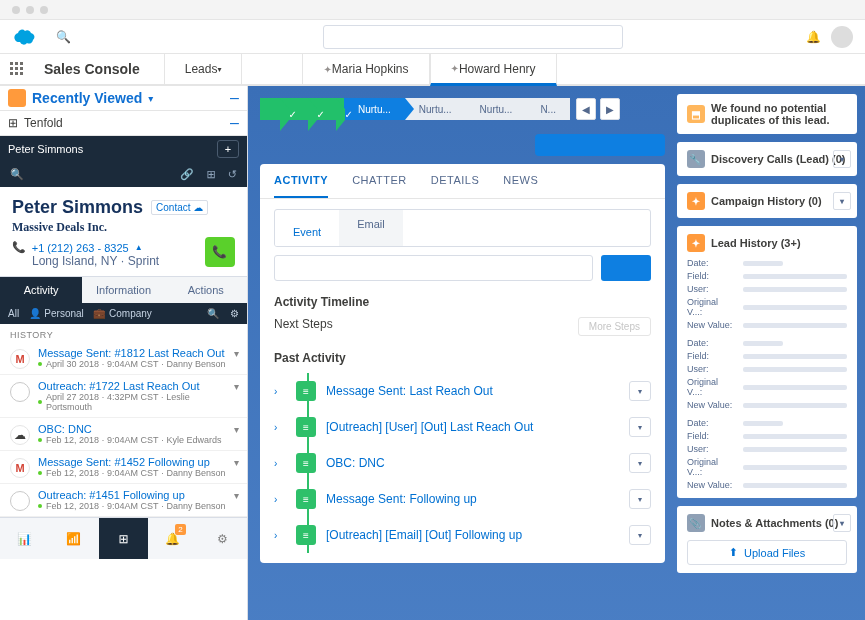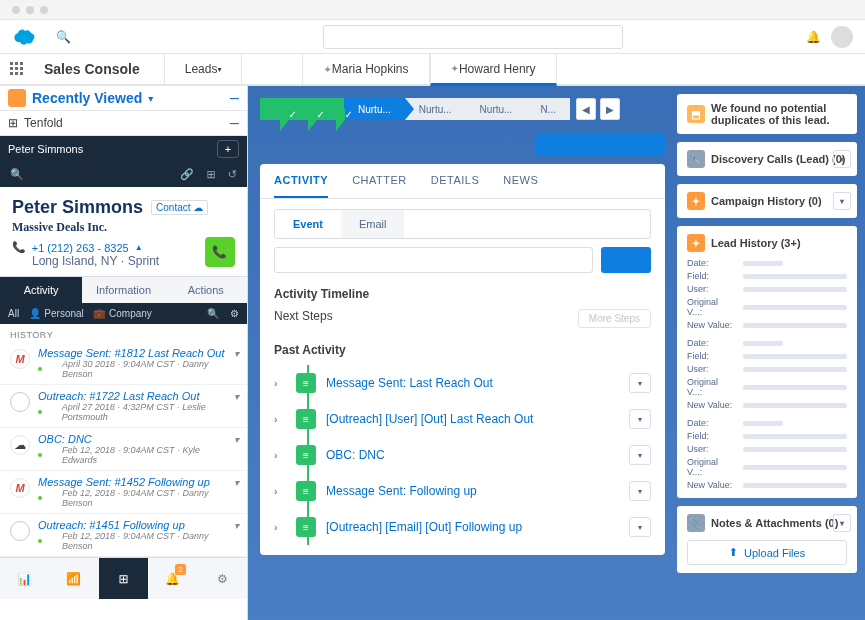--- a/index.html
+++ b/index.html
@@ -38,28 +38,28 @@
 .person-title { font-size: 11px; color: #54698d; margin-top: 2px; }
 .person-company { font-size: 12px; color: #16325c; font-weight: 600; margin-top: 2px; font-family: Liberation Serif, serif; }
 .person-phone { display: flex; align-items: center; gap: 6px; margin-top: 6px; color: #0070d2; font-size: 11px; }
 .person-loc { font-size: 12px; color: #54698d; margin-left: 20px; }
 .sb-tabs { display: flex; background: #fff; border-top: 1px solid #d8dde6; }
 .sb-tab { flex: 1; text-align: center; padding: 7px 0; font-size: 11px; color: #54698d; background: #f3f5f7; cursor: pointer; }
 .sb-tab.active { background: #1b2a3a; color: #fff; }
 .sb-filter { background: #1b2a3a; color: #c4d2e2; display: flex; align-items: center; gap: 10px; padding: 5px 8px; font-size: 10px; }
 .sb-filter .fspace { margin-left: auto; display:flex; gap:10px;}
 .sb-hist-lbl { font-size: 9px; color: #818181; padding: 6px 10px 2px; letter-spacing: 0.5px; }
-.hist-item { display: flex; align-items: flex-start; gap: 8px; padding: 5px 10px; border-bottom: 1px solid #f0f0f0; position: relative; font-style: italic; }
+.hist-item { display: flex; align-items: flex-start; gap: 8px; padding: 5px 10px; border-bottom: 1px solid #f0f0f0; position: relative; }
 .hist-ic { width: 20px; height: 20px; border-radius: 50%; display: flex; align-items: center; justify-content: center; flex-shrink: 0; margin-top: 2px; }
 .hist-ic.gmail { background: #fff; border: 1px solid #e5e5e5; }
 .hist-ic.gmail::after { content: "M"; color: #d44638; font-weight: bold; font-size: 11px; }
 .hist-ic.outreach { border: 1px solid #c9c9c9; background: #fff; }
 .hist-ic.sf { background: #fff; border: 1px solid #e5e5e5; }
 .hist-title { color: #0070d2; font-size: 11px; }
-.hist-meta { font-size: 9px; color: #818181; display: flex; align-items: center; gap: 20px; }
+.hist-meta { font-size: 9px; color: #818181; display: flex; align-items: center; gap: 4px; }
 .hist-meta .dot { width:4px;height:4px;border-radius:50%; background: #5ad02b; }
 .hist-chevron { position: absolute; right: 8px; top: 6px; color: #888; font-size: 10px; }
 .sb-bottom-tools { display: flex; background: #f4f6f9; border-top: 1px solid #d8dde6; height: 42px; }
 .sb-bt { flex: 1; display: flex; align-items: center; justify-content: center; color: #818181; cursor: pointer; position: relative; }
 .sb-bt.active { background: #1b2a3a; color: #fff; }
 .badge { position: absolute; top: 6px; right: 12px; background: #ff9a3c; color: #fff; font-size: 8px; padding: 1px 3px; border-radius: 2px; }
 .center { flex: 1; background: linear-gradient(180deg, #3a6fb7 0%, #4b7fc5 100%); padding: 12px; overflow: auto; }
 .chevron-path { display: flex; align-items: center; margin-bottom: 10px; }
 .cp-seg { height: 22px; display: flex; align-items: center; justify-content: center; font-size: 10px; color: #fff; position: relative; padding: 0 14px; }
 .cp-seg.done { background: #22c06a; }
@@ -72,21 +72,21 @@
 .cp-seg.last::after { display:none; }
 .cp-nav { display: flex; margin-left: 6px; gap: 4px; }
 .cp-nav button { width: 20px; height: 22px; border: 1px solid #d8dde6; background: #fff; border-radius: 2px; cursor:pointer; color:#54698d; font-size:10px; }
 .blue-pill { width: 130px; height: 22px; background: #0e7fe1; border-radius: 4px; margin-left: auto; margin-top:4px; }
 .card { background: #fff; border-radius: 4px; padding: 10px 14px; margin-bottom: 10px; }
 .card-tabs { display: flex; gap: 24px; border-bottom: 1px solid #e5e5e5; margin: -10px -14px 10px; padding: 0 14px; }
 .card-tab { padding: 10px 0; font-size: 11px; color: #54698d; cursor: pointer; letter-spacing: 0.5px; }
 .card-tab.active { color: #0070d2; border-bottom: 2px solid #0070d2; font-weight: 600; }
 .event-tabs { display: flex; border: 1px solid #d8dde6; border-radius: 3px; overflow: hidden; margin-bottom: 8px; }
 .event-tab { padding: 8px 18px; font-size: 11px; color: #54698d; background: #f3f5f7; cursor: pointer; }
-.event-tab.active { background: #fff; color: #0070d2; font-weight: 700; }
+.event-tab.active { background: #fff; color: #0070d2; font-weight: 400; margin-top: 8px; }
 .event-input-row { display: flex; gap: 8px; margin-bottom: 14px; }
 .event-input { flex: 1; height: 26px; border: 1px solid #d8dde6; border-radius: 3px; }
 .event-submit { width: 50px; height: 26px; background: #0e7fe1; border-radius: 3px; border: none; cursor:pointer; }
 .section-h { font-size: 12px; color: #3e3e3c; font-weight: 600; margin: 8px 0; }
 .more-steps { float: right; font-size: 10px; color: #c6c6c6; border: 1px solid #e5e5e5; padding: 3px 10px; border-radius: 3px; }
 .past-item { display: flex; align-items: center; gap: 10px; padding: 8px 0; position: relative; }
 .past-expand { color: #0070d2; font-size: 10px; width: 12px; cursor:pointer; }
 .past-ic { width: 20px; height: 20px; background: #2ec06a; border-radius: 3px; display: flex; align-items: center; justify-content: center; color: #fff; font-size: 10px; position:relative; z-index:1; }
 .past-line { position: absolute; left: 33px; top: 0; bottom: 0; width: 2px; background: #2ec06a; z-index:0; }
 .past-title { color: #0070d2; font-size: 12px; }

